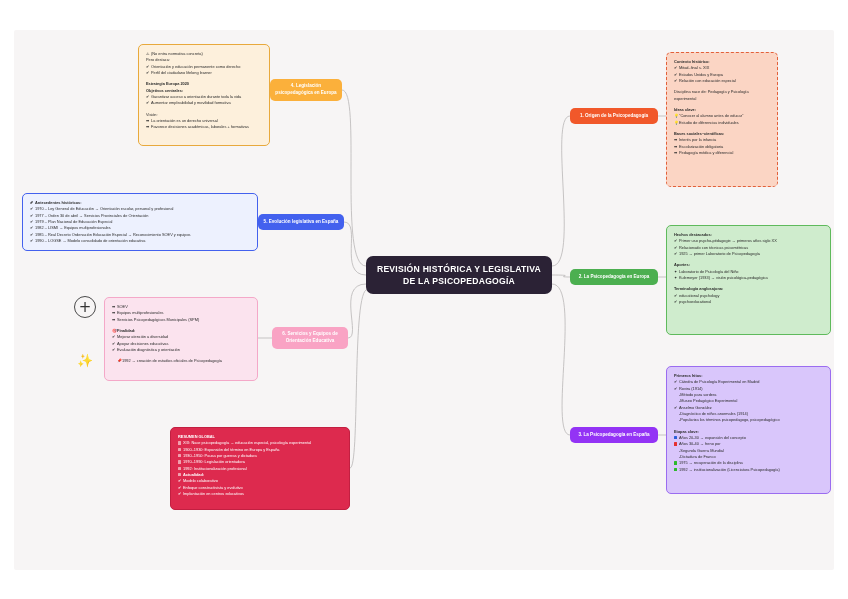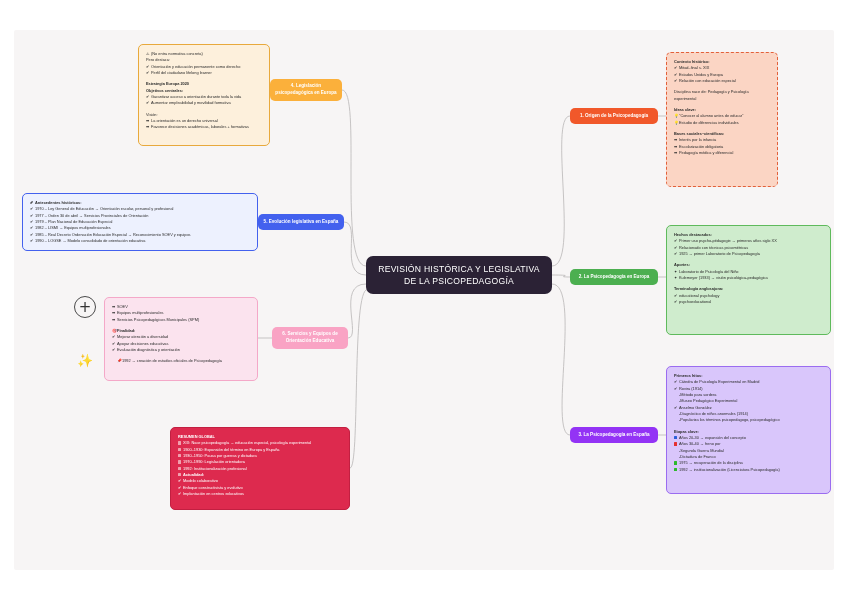--- a/index.html
+++ b/index.html
@@ -29,21 +29,21 @@
 
   
   .central {
     position: absolute;
     left: 366px; top: 256px;
     width: 186px; height: 38px;
     background: #2b2235;
     border-radius: 7px;
     color: #ffffff;
     font-size: 8.6px;
-    font-weight: normal;
+    font-weight: bold;
     letter-spacing: .25px;
     display: flex; align-items: center; justify-content: center;
     text-align: center;
     line-height: 1.45;
     padding: 0 8px;
   }
 
   
   .pill {
     position: absolute;

